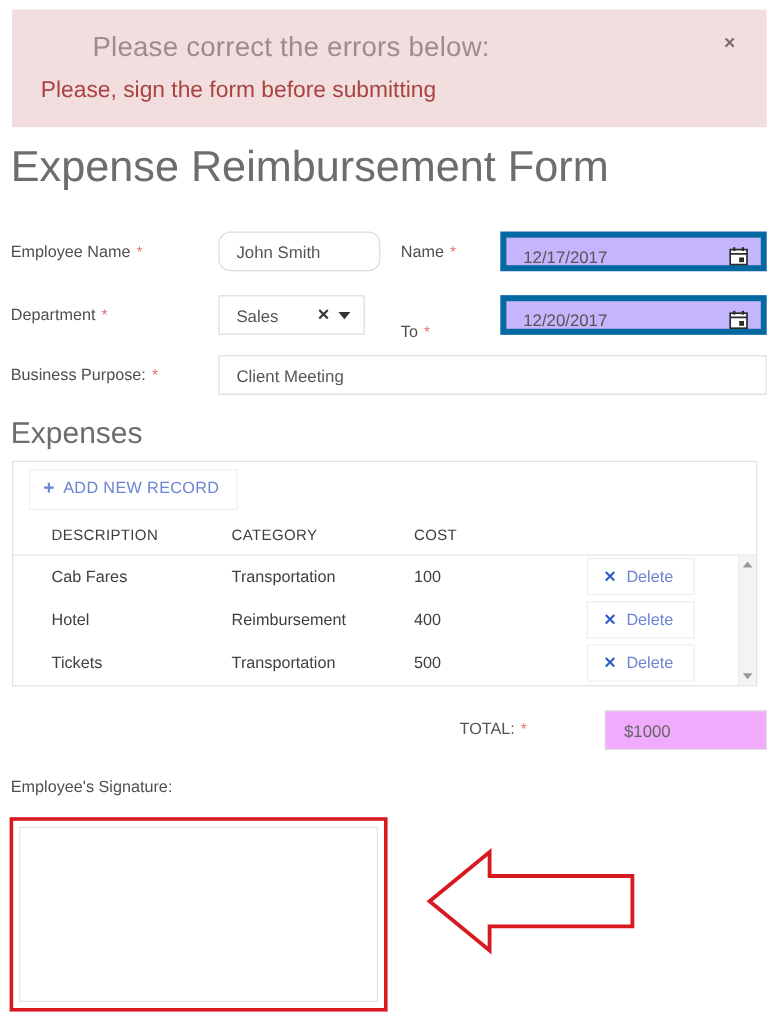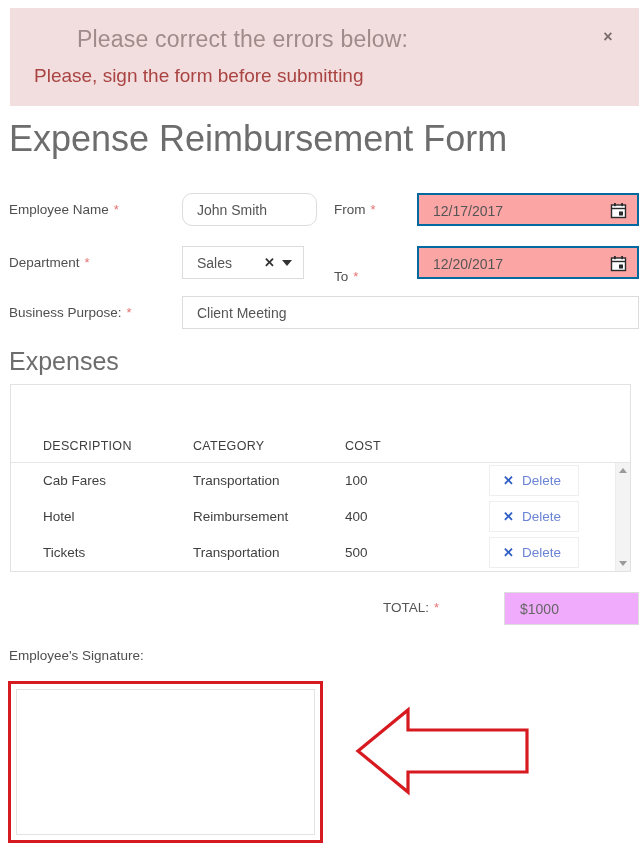--- a/index.html
+++ b/index.html
@@ -96,22 +96,22 @@
     font-size: 14px;
     color: #555555;
     padding: 0 14px;
     outline: none;
   }
   .text-input::placeholder { color: #9b9b9b; }
 
   .date-wrap {
     position: absolute;
     box-sizing: border-box;
-    border: 2px solid #0369a1;
-    background: #fca5a5;
+    border: 5px solid #0369a1;
+    background: #c4b5fd;
     height: 33px;
   }
   .date-wrap input {
     border: none;
     outline: none;
     background: transparent;
     font-family: "Liberation Sans", sans-serif;
     font-size: 14px;
     color: #555555;
     padding: 0 14px;
@@ -386,21 +386,21 @@
 </div>
 
 <div class="page-title">Expense Reimbursement Form</div>
 
 <div class="field-label" style="left:9px; top:202px;">
   <span>Employee Name</span><span class="req">*</span>
 </div>
 <input class="text-input" style="left: 182px; top: 193px; width: 135px; height: 33px; border-radius: 10px;" value="John Smith">
 
 <div class="field-label" style="left:334px; top:202px;">
-  <span>From</span><span class="req">*</span>
+  <span>Name</span><span class="req">*</span>
 </div>
 <div class="date-wrap" style="left:417px; top:193px; width:222px;">
   <input value="12/17/2017" style="">
   <span class="cal-icon">
     <svg width="17" height="17" viewBox="0 0 17 17">
       <rect x="1.5" y="3" width="14" height="12.5" fill="#ffffff" stroke="#2b2b2b" stroke-width="1.4"></rect>
       <line x1="1.5" y1="6.5" x2="15.5" y2="6.5" stroke="#2b2b2b" stroke-width="1.4"></line>
       <rect x="4" y="1" width="1.8" height="3.2" fill="#2b2b2b"></rect>
       <rect x="11.2" y="1" width="1.8" height="3.2" fill="#2b2b2b"></rect>
       <rect x="9" y="9.5" width="4" height="4" fill="#2b2b2b"></rect>
@@ -435,20 +435,25 @@
 
 <div class="field-label" style="left:9px; top:305px;">
   <span>Business Purpose:</span><span class="req">*</span>
 </div>
 <input class="text-input" style="left: 182px; top: 296px; width: 457px; height: 33px;" value="Client Meeting">
 
 <div class="section-title">Expenses</div>
 
 <div class="grid">
 
+  <div class="grid-toolbar">
+    <button class="add-btn">
+      <span class="plus">+</span><span>ADD NEW RECORD</span>
+    </button>
+  </div>
 
   <div class="grid-head">
     <div class="th th-desc">DESCRIPTION</div>
     <div class="th th-cat">CATEGORY</div>
     <div class="th th-cost">COST</div>
   </div>
 
   <div class="grid-body">
 
     <div class="grid-row" style="top:0px;">

